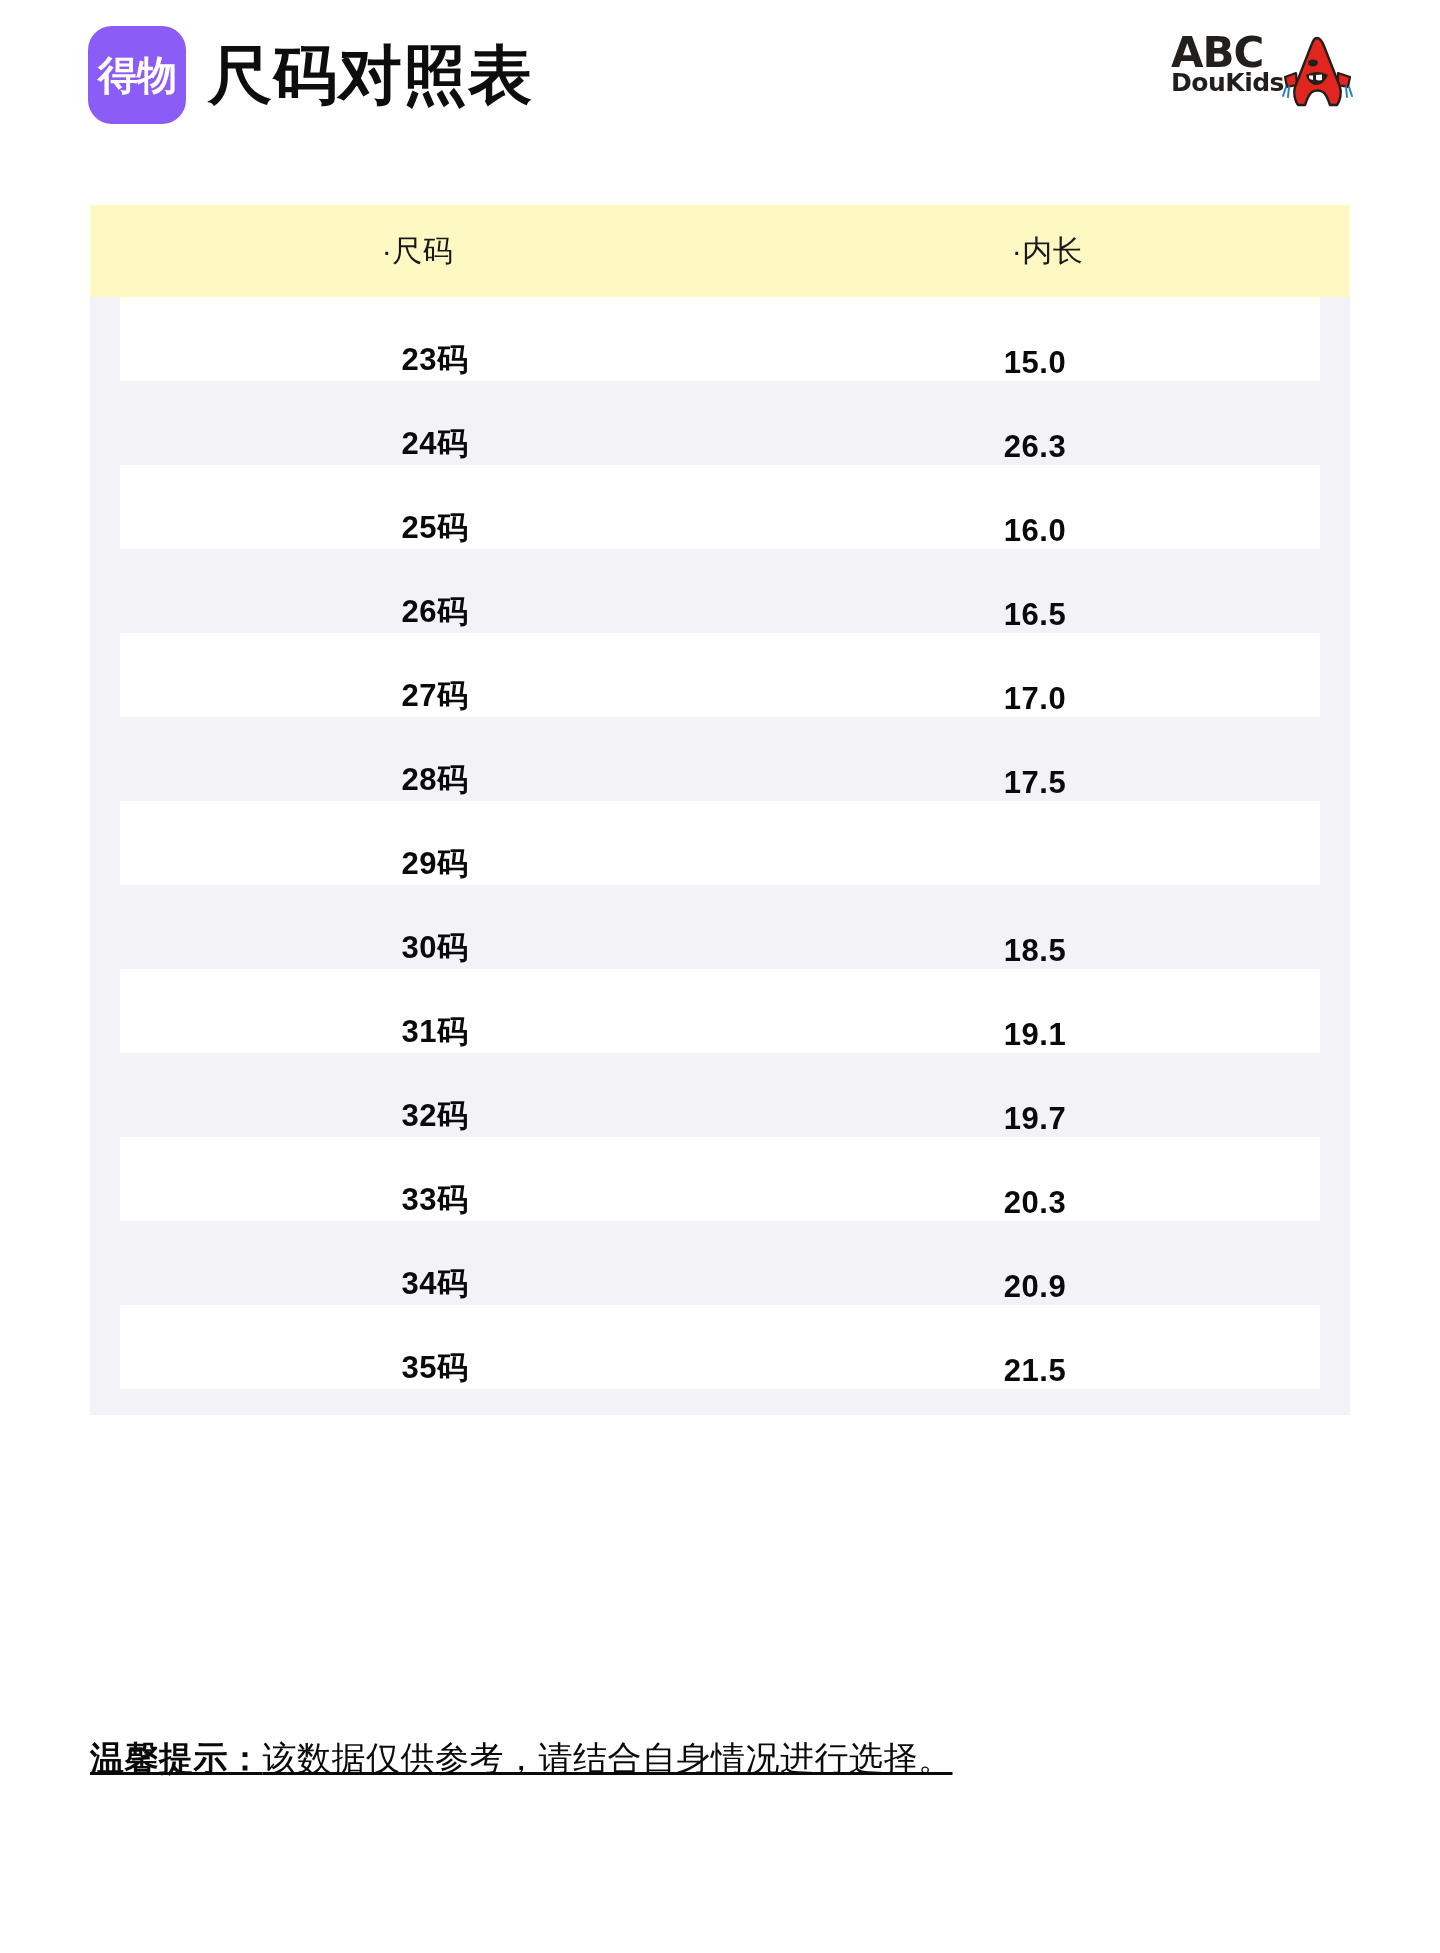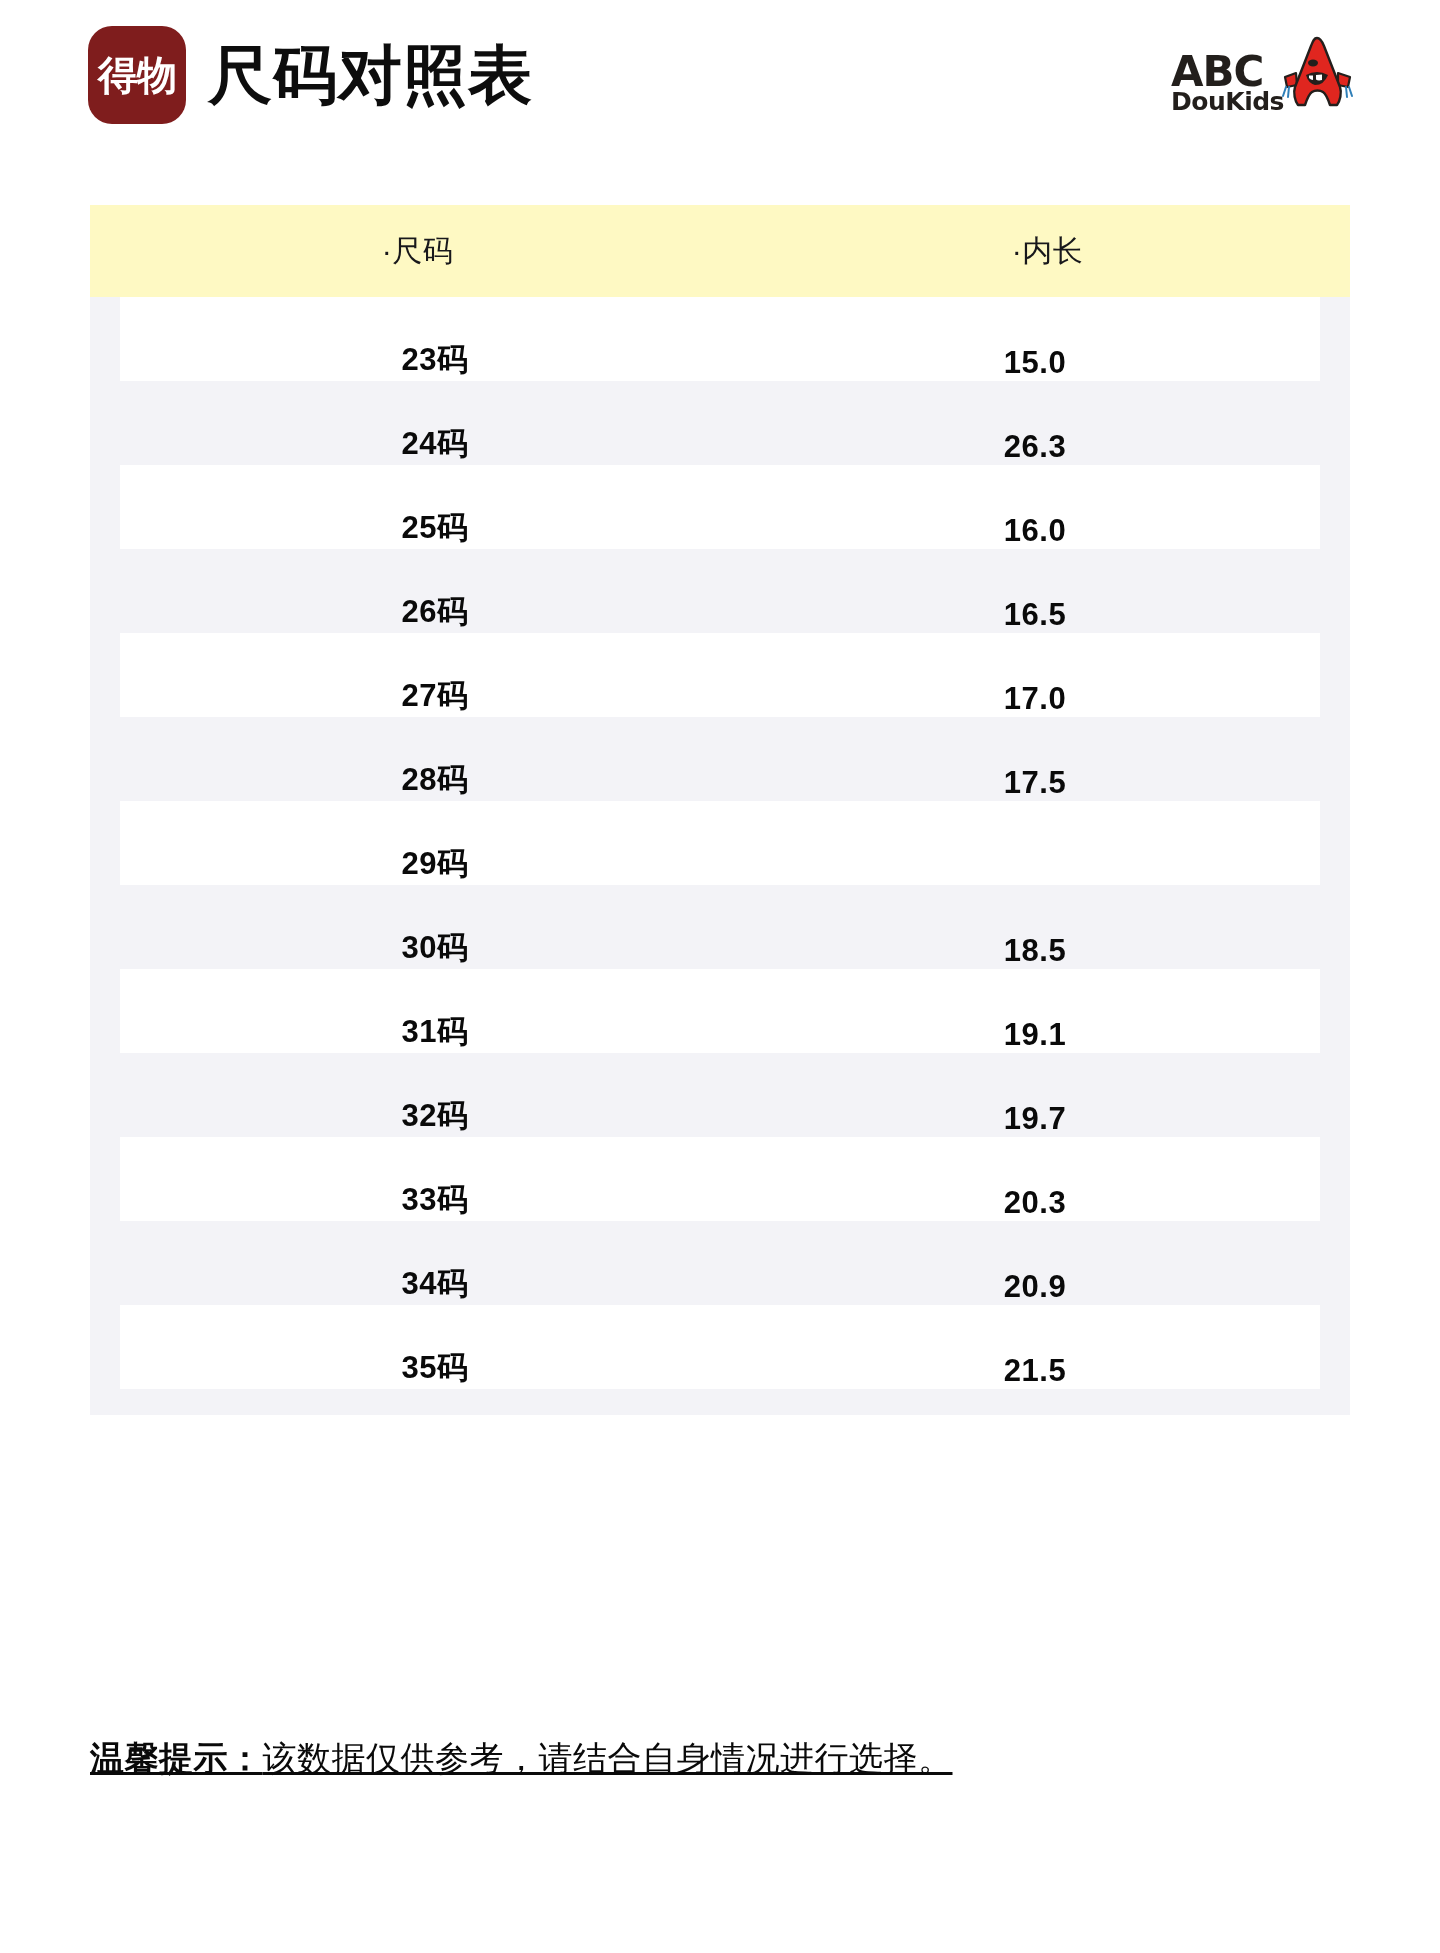--- a/index.html
+++ b/index.html
@@ -31,21 +31,21 @@
     position: absolute;
     left: 88px; top: 26px;
     display: flex;
     align-items: center;
     gap: 22px;
   }
   .dewu-logo {
     width: 98px;
     height: 98px;
     border-radius: 24px;
-    background: #7f1d1d;
+    background: #8b5cf6;
     display: flex;
     align-items: center;
     justify-content: center;
   }
   .dewu-logo-text {
     color: #ffffff;
     font-size: 40px;
     font-weight: 700;
     letter-spacing: -1px;
     line-height: 1;
@@ -63,21 +63,21 @@
   
   .brand-right {
     position: absolute;
     right: 86px; top: 34px;
     display: flex;
     align-items: center;
     height: 80px;
   }
   .abc-wrap {
     display: flex;
-    align-items: flex-end;
+    align-items: flex-start;
     gap: 2px;
   }
   .abc-textblock {
     display: flex;
     flex-direction: column;
     align-items: flex-start;
     line-height: 0.88;
   }
   .abc-main {
     font-size: 42px;

